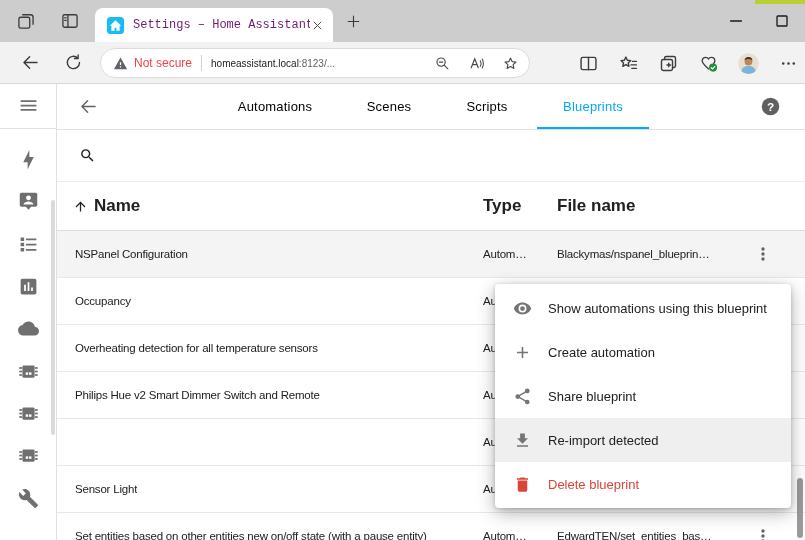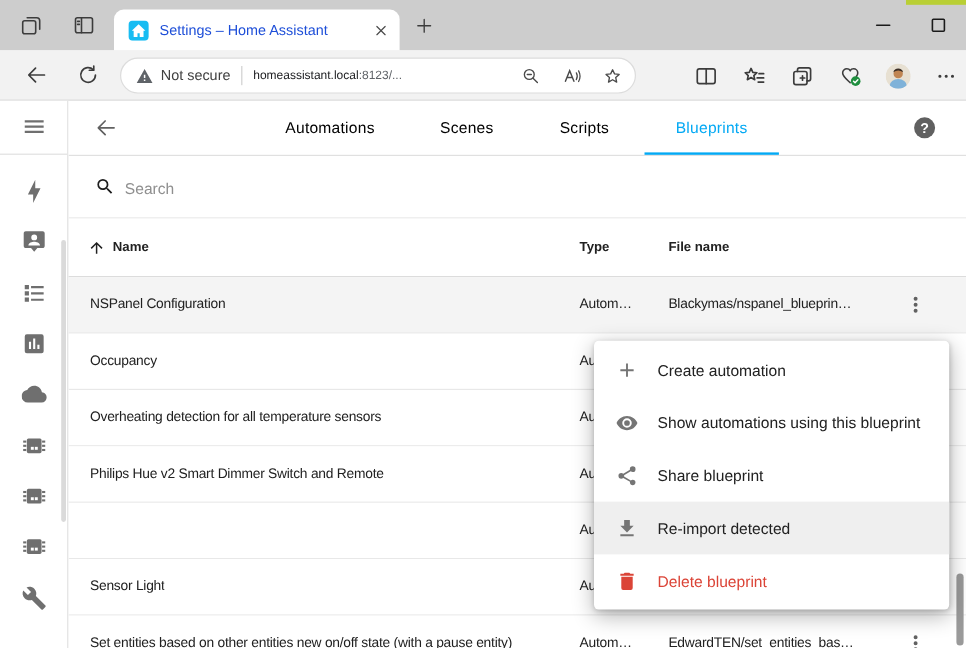--- a/index.html
+++ b/index.html
@@ -7,31 +7,31 @@
   #screen{position:relative;width:805px;height:540px;overflow:hidden;background:#fff;}
   .icn{display:inline-block;line-height:0;}
   .icn svg{width:100%;height:100%;display:block;}
 
   
   .titlebar{position:absolute;left:0;top:0;width:805px;height:42px;background:#cdcdcd;}
   .tb-ic{position:absolute;width:20px;height:20px;top:11px;color:#3c3c3c;}
   .sliver{position:absolute;right:0;top:0;width:50px;height:4px;background:#b9cf35;}
   .tab{position:absolute;left:95px;top:8px;width:238px;height:34px;background:#fff;border-radius:8px 8px 0 0;display:flex;align-items:center;padding:0 8px 0 12px;box-sizing:border-box;}
   .tab .fav{width:17px;height:17px;flex:0 0 auto;}
-  .tab .ttl{flex:1;font-size:12px;color:#1d4ed8;margin-left:9px;white-space:nowrap;overflow:hidden;}
+  .tab .ttl{flex:1;font-size:12px;color:#701a75;margin-left:9px;white-space:nowrap;overflow:hidden;font-family:Liberation Mono, monospace;}
   .tab .cls{width:15px;height:15px;color:#4a4a4a;flex:0 0 auto;}
   .newtab{position:absolute;left:345px;top:13px;width:17px;height:17px;color:#3c3c3c;}
   .winbtn{position:absolute;top:11px;width:20px;height:20px;color:#1a1a1a;}
 
   
   .toolbar{position:absolute;left:0;top:42px;width:805px;height:41px;background:#f2f2f2;border-bottom:1px solid #d8d8d8;}
   .nav-ic{position:absolute;top:10px;width:21px;height:21px;color:#3c3c3c;}
   .omnibox{position:absolute;left:100px;top:6px;width:430px;height:30px;background:#fff;border:1px solid #dcdcdc;border-radius:16px;box-sizing:border-box;display:flex;align-items:center;padding:0 10px 0 12px;}
   .omnibox .wic{width:15px;height:15px;color:#5f6368;flex:0 0 auto;}
-  .sec-label{font-size:12px;color:#404040;margin-left:6px;white-space:nowrap;}
+  .sec-label{font-size:12px;color:#ef4444;margin-left:6px;white-space:nowrap;}
   .pill-div{width:1px;height:16px;background:#d0d0d0;margin:0 9px;flex:0 0 auto;}
   .url{font-size:10px;white-space:nowrap;overflow:hidden;}
   .url .host{color:#202124;}
   .url .rest{color:#5f6368;}
   .pill-actions{margin-left:auto;display:flex;align-items:center;gap:17px;}
   .pill-actions .icn{width:17px;height:17px;color:#4a4a4a;}
   .chrome-actions{position:absolute;right:6px;top:5px;height:32px;display:flex;align-items:center;gap:19px;}
   .chrome-actions .icn{width:21px;height:21px;color:#3c3c3c;}
   .avatar{width:28px;height:28px;border-radius:50%;overflow:hidden;}
 
@@ -51,21 +51,21 @@
   .nav-tab.active{color:var(--accent);border-bottom:2px solid var(--accent);padding:0 26px;}
   .help{position:absolute;left:703px;top:12px;width:21px;height:21px;color:#606060;}
 
   .search-row{position:absolute;left:0;top:46px;width:748px;height:51px;border-bottom:1px solid #ececec;}
   .search-ic{position:absolute;left:22px;top:17px;width:17px;height:17px;color:#1f1f1f;}
   .search-in{position:absolute;left:45px;top:14px;width:400px;height:24px;border:none;outline:none;font-size:13px;font-family:"Liberation Sans",sans-serif;color:#212121;background:transparent;}
   .search-in::placeholder{color:#8f8f8f;}
 
   .thead{position:absolute;left:0;top:98px;width:748px;height:48px;border-bottom:1px solid #dcdcdc;}
   .sort-ic{position:absolute;left:16px;top:17px;width:15px;height:15px;color:#212121;}
-  .th{position:absolute;top:0;line-height:48px;font-size:11px;font-weight:bold;color:#212121;}
+  .th{position:absolute;top:0;line-height:48px;font-size:17px;font-weight:bold;color:#212121;}
   .th.c-name{left:37px;} .th.c-type{left:426px;} .th.c-file{left:500px;}
 
   .rows{position:absolute;left:0;top:147px;width:748px;height:309px;overflow:hidden;}
   .row{position:relative;width:748px;height:46px;border-bottom:1px solid #e8e8e8;background:#fff;}
   .row.selected{background:#f4f4f4;}
   .cell{position:absolute;top:0;line-height:46px;font-size:11.5px;color:#212121;white-space:nowrap;letter-spacing:-0.2px;}
   .cell.name{left:18px;max-width:406px;overflow:hidden;}
   .cell.type{left:426px;} .cell.file{left:500px;max-width:196px;overflow:hidden;}
   .kebab{position:absolute;left:696px;top:13px;width:20px;height:20px;color:#616161;}
 
@@ -319,21 +319,20 @@
             </svg>
           </span>
       </div>
 
       <div class="search-row">
         <span class="icn search-ic">
             <svg viewBox="0 0 24 24">
               <path fill="currentColor" d="M9.5,3A6.5,6.5 0 0,1 16,9.5C16,11.11 15.41,12.59 14.44,13.73L14.71,14H15.5L20.5,19L19,20.5L14,15.5V14.71L13.73,14.44C12.59,15.41 11.11,16 9.5,16A6.5,6.5 0 0,1 3,9.5A6.5,6.5 0 0,1 9.5,3M9.5,5C7,5 5,7 5,9.5C5,12 7,14 9.5,14C12,14 14,12 14,9.5C14,7 12,5 9.5,5Z"></path>
             </svg>
           </span>
-        <input class="search-in" type="text" placeholder="Search" style="">
       </div>
 
       <div class="thead">
         <span class="icn sort-ic">
             <svg viewBox="0 0 24 24">
               <path fill="currentColor" d="M13,20H11V8L5.5,13.5L4.08,12.08L12,4.16L19.92,12.08L18.5,13.5L13,8V20Z"></path>
             </svg>
           </span>
         <span class="th c-name">Name</span>
         <span class="th c-type">Type</span>
@@ -379,32 +378,32 @@
                 <path fill="currentColor" d="M12,16A2,2 0 0,1 14,18A2,2 0 0,1 12,20A2,2 0 0,1 10,18A2,2 0 0,1 12,16M12,10A2,2 0 0,1 14,12A2,2 0 0,1 12,14A2,2 0 0,1 10,12A2,2 0 0,1 12,10M12,4A2,2 0 0,1 14,6A2,2 0 0,1 12,8A2,2 0 0,1 10,6A2,2 0 0,1 12,4Z"></path>
               </svg>
             </span>
           </div>
         </div>
 
       <div class="menu" id="ctx-menu">
           <div class="menu-item">
             <span class="icn mic">
               <svg viewBox="0 0 24 24">
-                <path fill="currentColor" d="M19,13H13V19H11V13H5V11H11V5H13V11H19V13Z"></path>
-              </svg>
-            </span>
-            <span class="mlabel">Create automation</span>
+                <path fill="currentColor" d="M12,9A3,3 0 0,0 9,12A3,3 0 0,0 12,15A3,3 0 0,0 15,12A3,3 0 0,0 12,9M12,17A5,5 0 0,1 7,12A5,5 0 0,1 12,7A5,5 0 0,1 17,12A5,5 0 0,1 12,17M12,4.5C7,4.5 2.73,7.61 1,12C2.73,16.39 7,19.5 12,19.5C17,19.5 21.27,16.39 23,12C21.27,7.61 17,4.5 12,4.5Z"></path>
+              </svg>
+            </span>
+            <span class="mlabel">Show automations using this blueprint</span>
           </div>
           <div class="menu-item">
             <span class="icn mic">
               <svg viewBox="0 0 24 24">
-                <path fill="currentColor" d="M12,9A3,3 0 0,0 9,12A3,3 0 0,0 12,15A3,3 0 0,0 15,12A3,3 0 0,0 12,9M12,17A5,5 0 0,1 7,12A5,5 0 0,1 12,7A5,5 0 0,1 17,12A5,5 0 0,1 12,17M12,4.5C7,4.5 2.73,7.61 1,12C2.73,16.39 7,19.5 12,19.5C17,19.5 21.27,16.39 23,12C21.27,7.61 17,4.5 12,4.5Z"></path>
-              </svg>
-            </span>
-            <span class="mlabel">Show automations using this blueprint</span>
+                <path fill="currentColor" d="M19,13H13V19H11V13H5V11H11V5H13V11H19V13Z"></path>
+              </svg>
+            </span>
+            <span class="mlabel">Create automation</span>
           </div>
           <div class="menu-item">
             <span class="icn mic">
               <svg viewBox="0 0 24 24">
                 <path fill="currentColor" d="M18,16.08C17.24,16.08 16.56,16.38 16.04,16.85L8.91,12.7C8.96,12.47 9,12.24 9,12C9,11.76 8.96,11.53 8.91,11.3L15.96,7.19C16.5,7.69 17.21,8 18,8A3,3 0 0,0 21,5A3,3 0 0,0 18,2A3,3 0 0,0 15,5C15,5.24 15.04,5.47 15.09,5.7L8.04,9.81C7.5,9.31 6.79,9 6,9A3,3 0 0,0 3,12A3,3 0 0,0 6,15C6.79,15 7.5,14.69 8.04,14.19L15.16,18.34C15.11,18.55 15.08,18.77 15.08,19C15.08,20.61 16.39,21.91 18,21.91C19.61,21.91 20.92,20.61 20.92,19A2.92,2.92 0 0,0 18,16.08Z"></path>
               </svg>
             </span>
             <span class="mlabel">Share blueprint</span>
           </div>
           <div class="menu-item hover">

